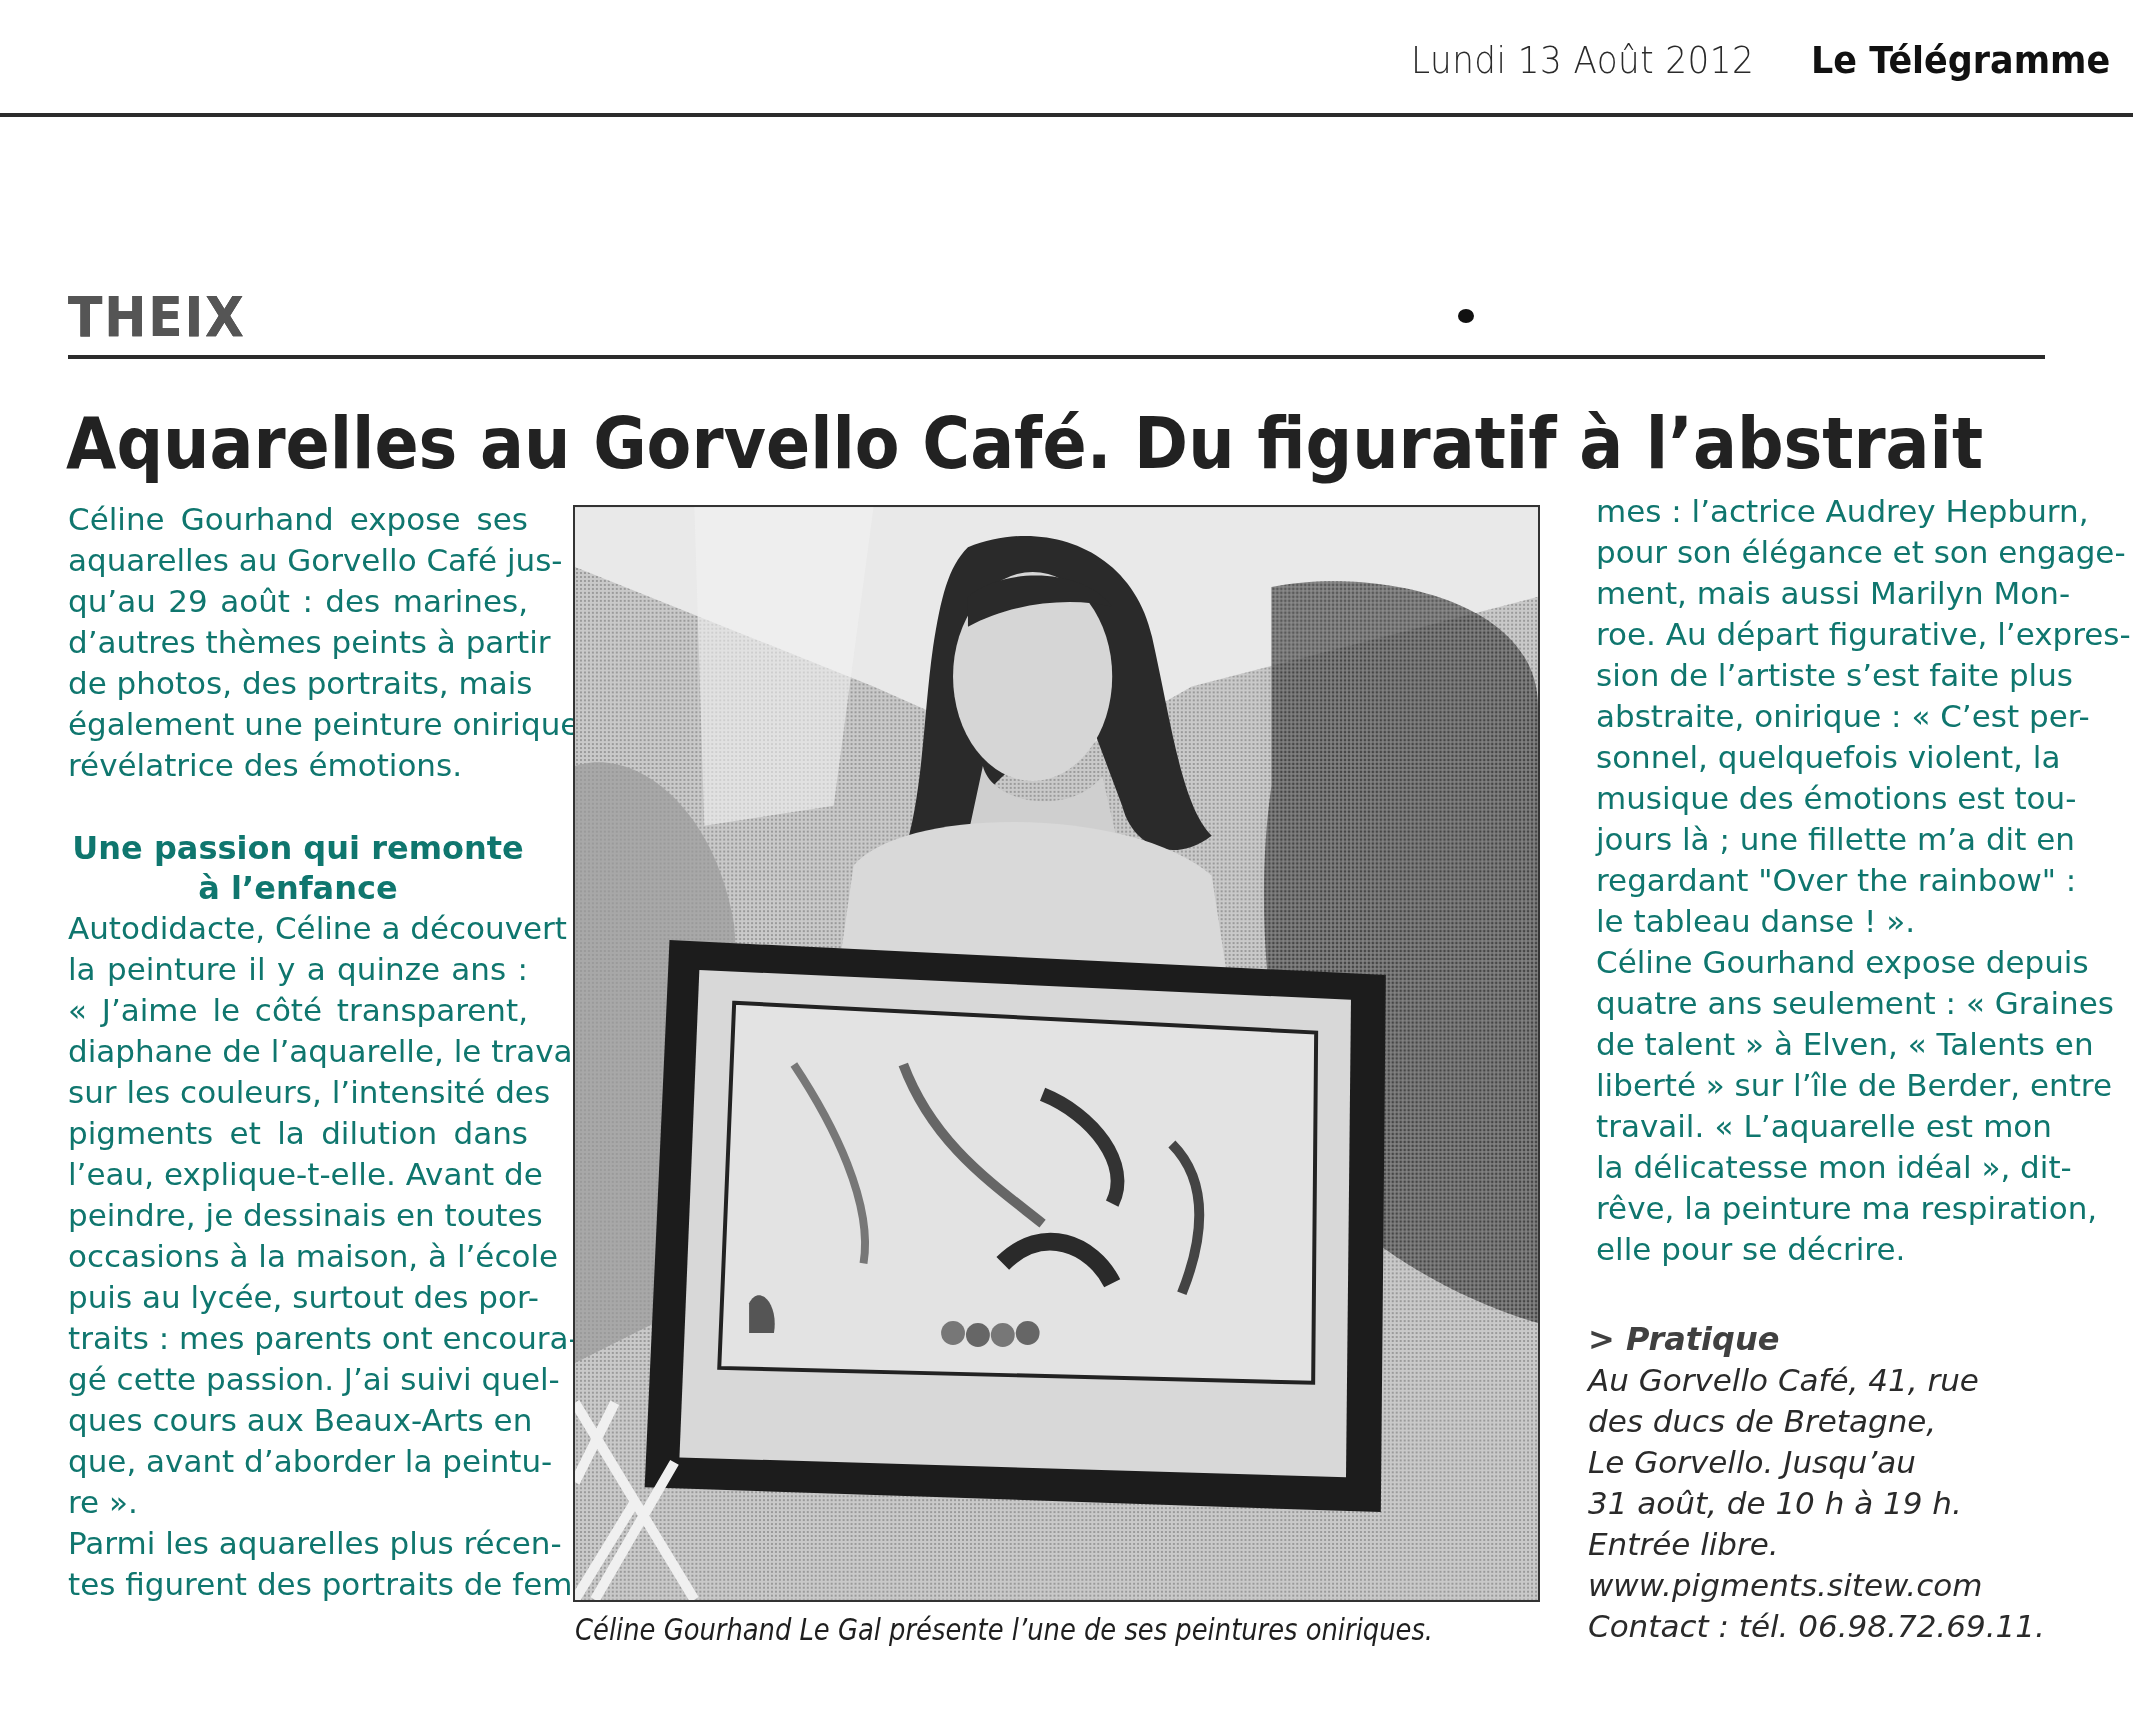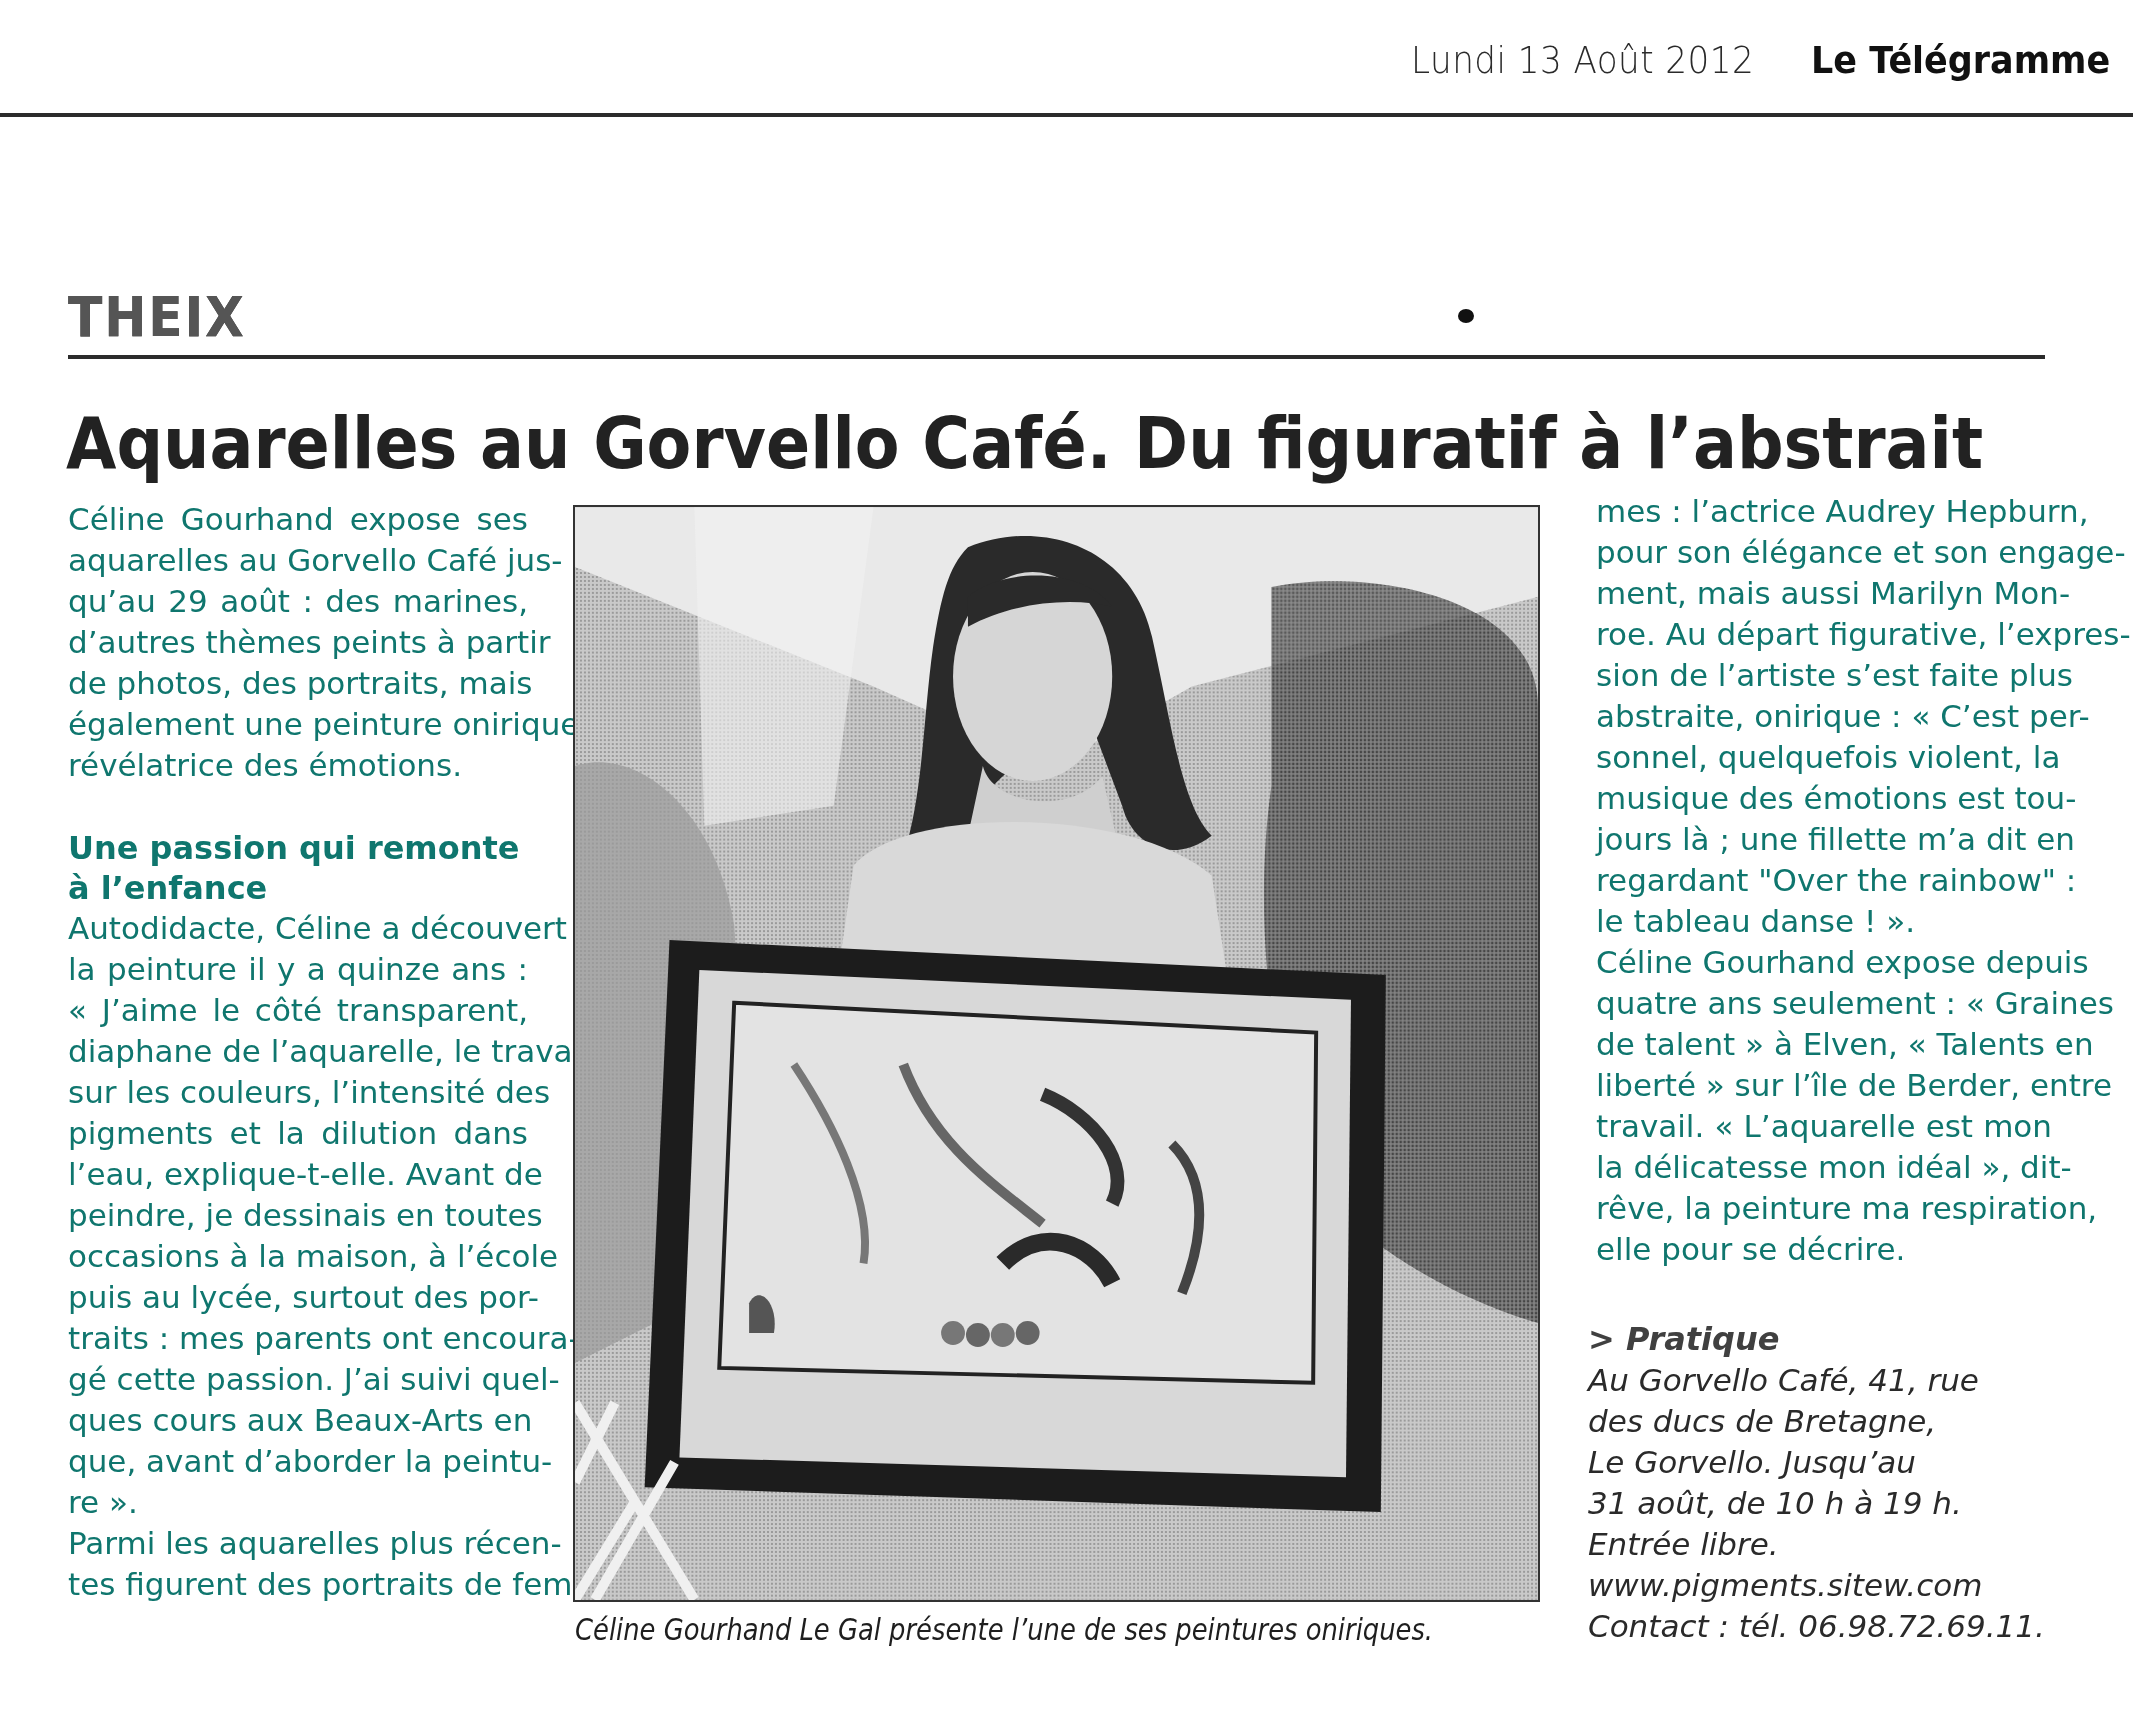--- a/index.html
+++ b/index.html
@@ -18,21 +18,21 @@
   .section { left:68px; top:284px; font-family:"DejaVu Sans", sans-serif; font-weight:bold; font-size:56px; letter-spacing:2px; color:#555; transform:scaleX(0.9); transform-origin:left center;
      text-shadow:0 0 0 #444; }
   .rule-section { left:68px; top:355px; width:1977px; height:4px; background:#2b2b2b; }
   
   .headline { left:66px; top:398px; width:1990px; font-family:"DejaVu Sans", sans-serif; font-weight:bold; font-size:72px; line-height:90px; color:#222; white-space:nowrap; transform:scaleX(0.905); transform-origin:left center; letter-spacing:0px; }
   
   .col { font-family:"DejaVu Sans", sans-serif; font-size:31px; line-height:41px; color:#0f766e; text-align:justify; }
   .col p { margin:0; }
   .col-left { left:68px; top:499px; width:460px; }
   .col-right { left:1588px; top:491px; width:456px;margin-left:8px; }
-  .subhead { font-weight:bold; font-size:32px; line-height:40px; margin-top:42px !important; text-align:left; }
+  .subhead { font-weight:bold; font-size:32px; line-height:40px; margin-top:42px !important; text-align:center; }
   .line { display:block; text-align:justify; text-align-last:justify; white-space:nowrap; }
   .line.last { text-align-last:left; }
   
   .pratique { left:1588px; top:1319px; width:458px; font-family:"DejaVu Sans", sans-serif; font-style:italic; font-size:31px; line-height:41px; color:#2a2a2a; }
   .prat-title { font-weight:bold; font-size:32px; color:#404040; }
   .prat-line { display:block; white-space:nowrap; }
   
   .photo { left:573px; top:505px; width:963px; height:1093px; border:2px solid #333; overflow:hidden; background:#b8b8b8; }
   .caption { left:575px; top:1612px; width:975px; font-family:"DejaVu Sans", sans-serif; font-style:italic; font-size:30px; color:#1e1e1e; transform:scaleX(0.86); transform-origin:left center; white-space:nowrap; }
   .speck { left:1458px; top:309px; width:16px; height:14px; border-radius:50%; background:#111; }

